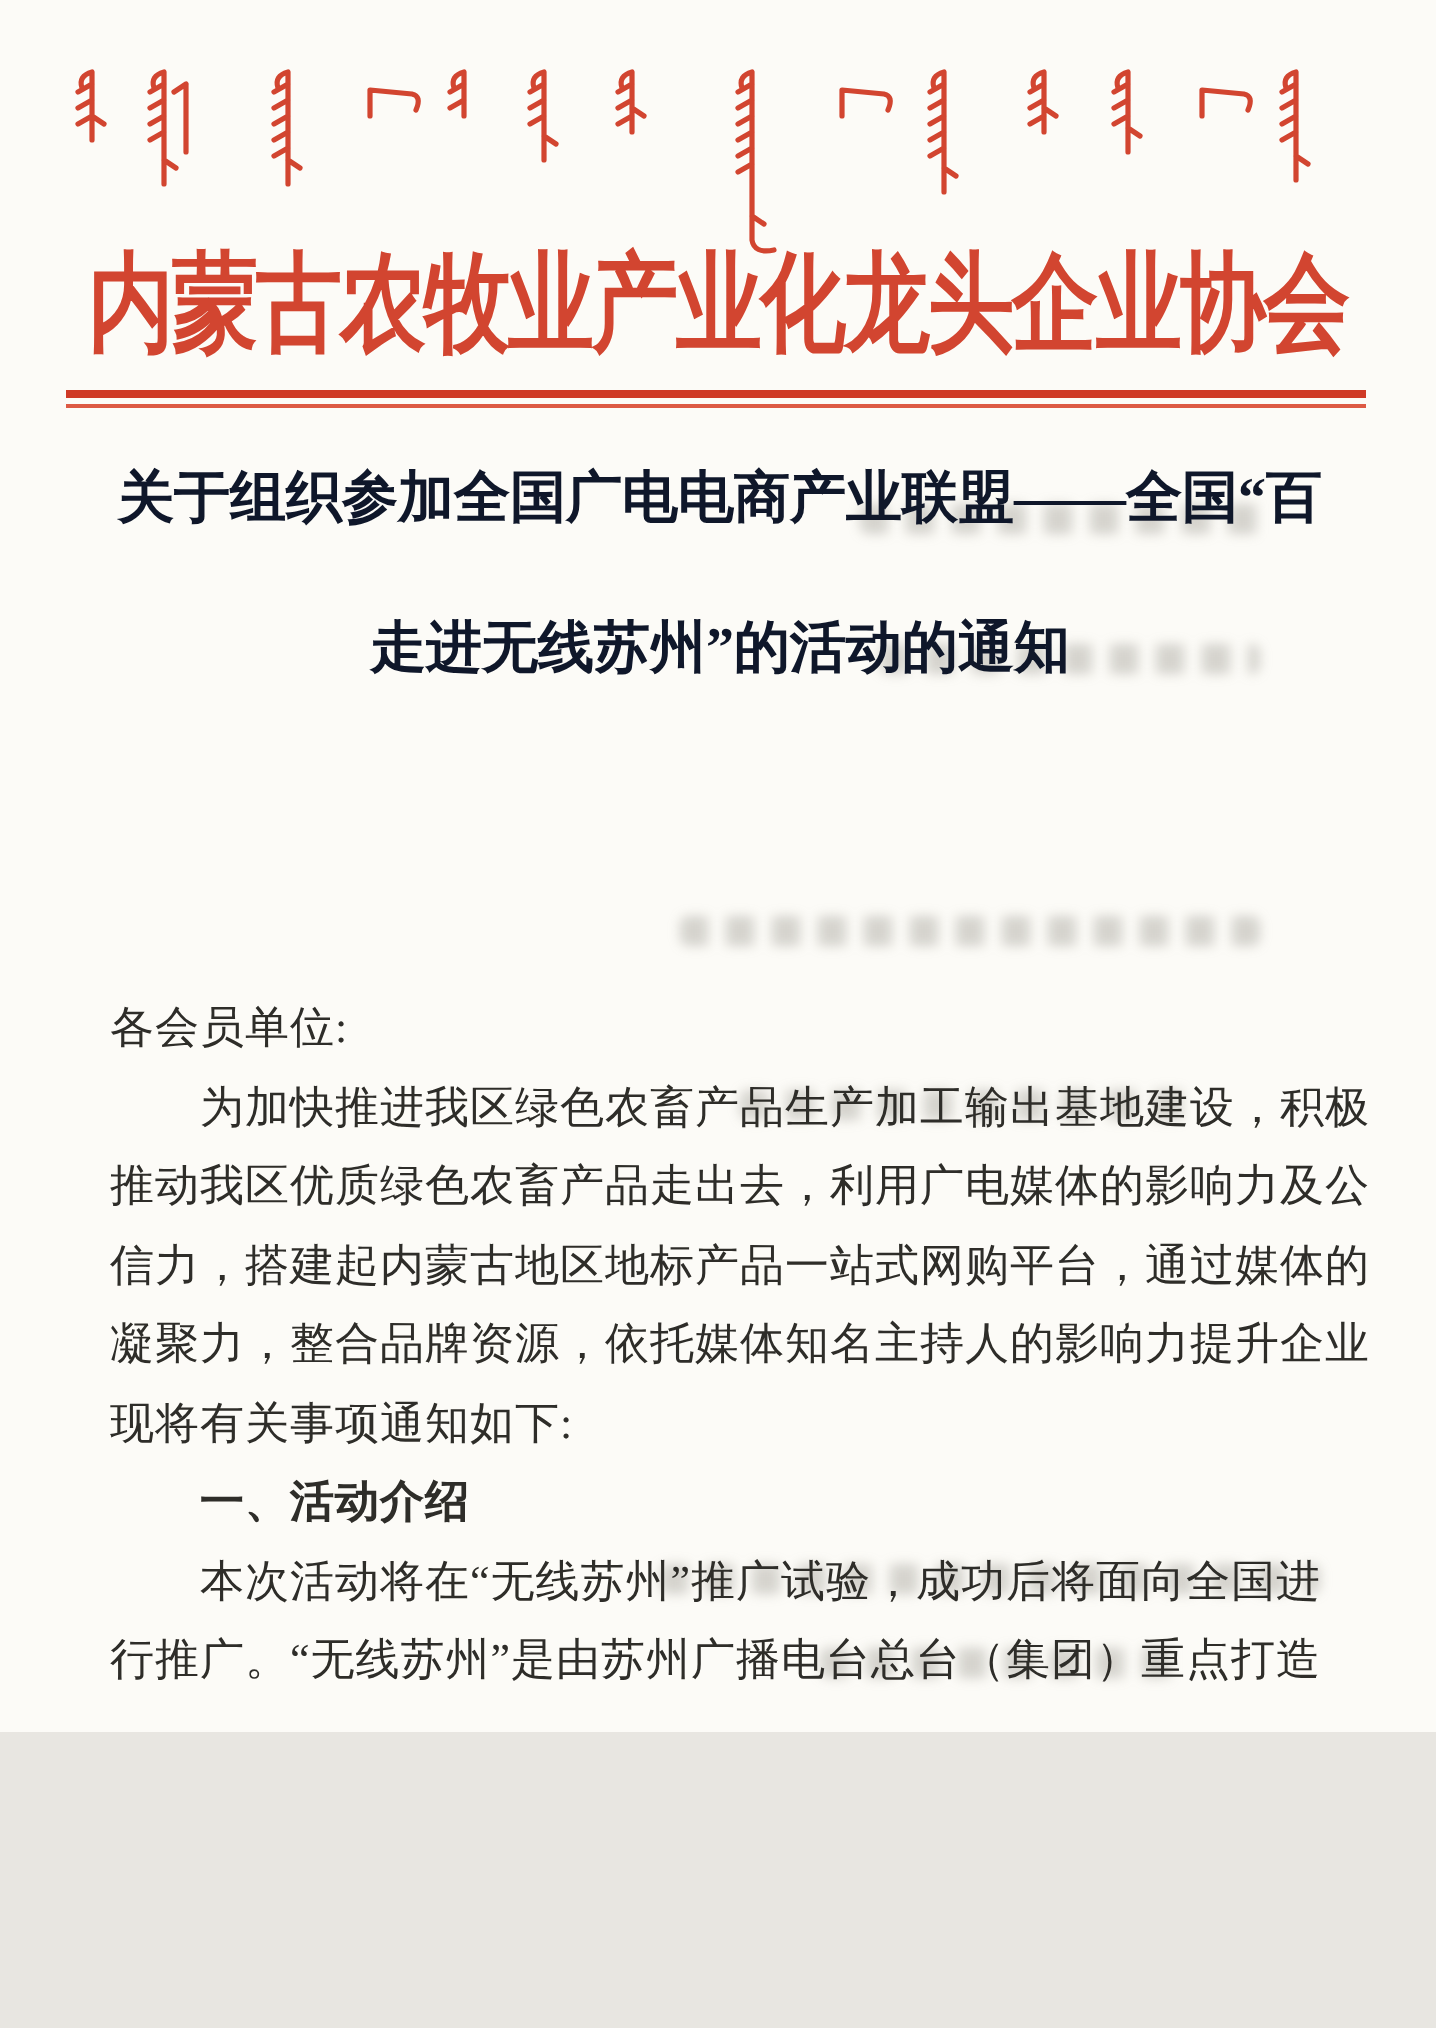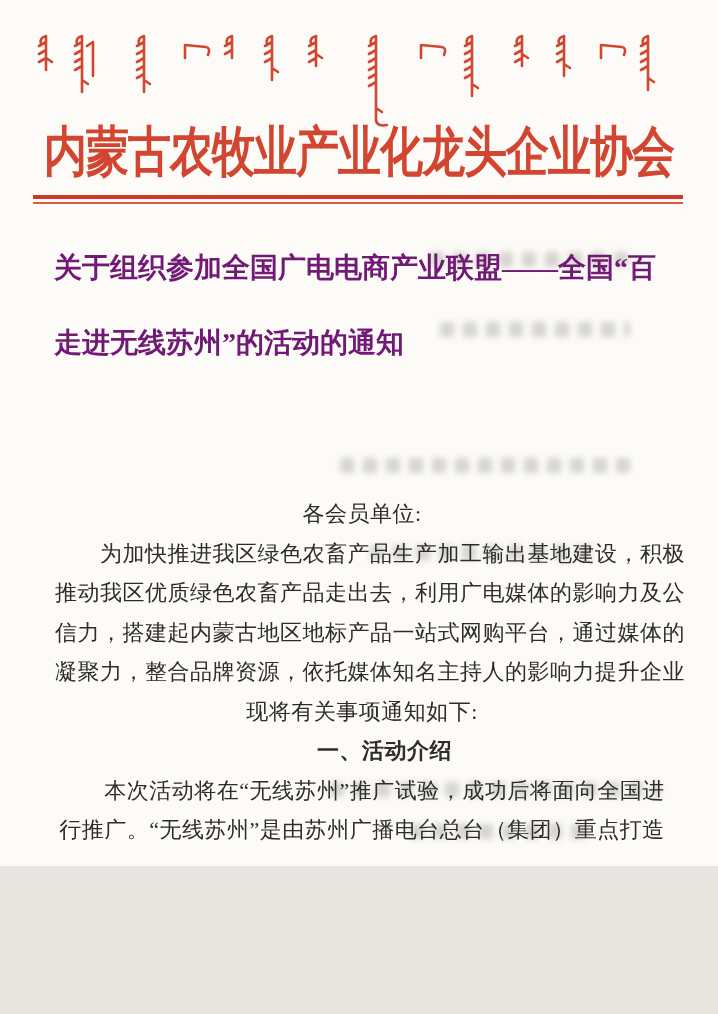--- a/index.html
+++ b/index.html
@@ -25,28 +25,28 @@
   }
   
   .rule-top{position:absolute;top:195px;left:33px;width:650px;}
   .rule-top .thick{height:4px;background:#cf3a26;}
   .rule-top .thin{height:2px;background:#dd5a44;margin-top:3px;}
   .rule-bottom{position:absolute;top:971px;left:30px;width:660px;}
   .rule-bottom .thin{height:2px;background:#dd5a44;}
   .rule-bottom .thick{height:4px;background:#cf3a26;margin-top:2px;}
   
   .doc-title{
-    position:absolute;top:250px;left:54px;width:612px;
-    color:#701a75;font-weight:bold;font-size:28px;
+    position:absolute;top:232px;left:54px;width:612px;
+    text-align:center;color:#0f172a;font-weight:bold;font-size:28px;
   }
   .t-line{height:75px;line-height:36px;}
   
   .body-lines{
     position:absolute;top:494px;left:55px;width:614px;
-    font-size:22px;color:#2e2d29;letter-spacing:0.5px;text-align:center;
+    font-size:22px;color:#2e2d29;letter-spacing:0.5px;
   }
   .b-line{height:39.5px;line-height:39.5px;white-space:nowrap;}
   .b-line.indent{text-indent:45px;}
   .b-line.bold{font-weight:bold;}
   
   .page-num{
     position:absolute;top:944px;left:0;width:718px;
     text-align:center;font-size:17px;color:#3a3a38;letter-spacing:2px;
     transform:translateX(-18px);
   }

